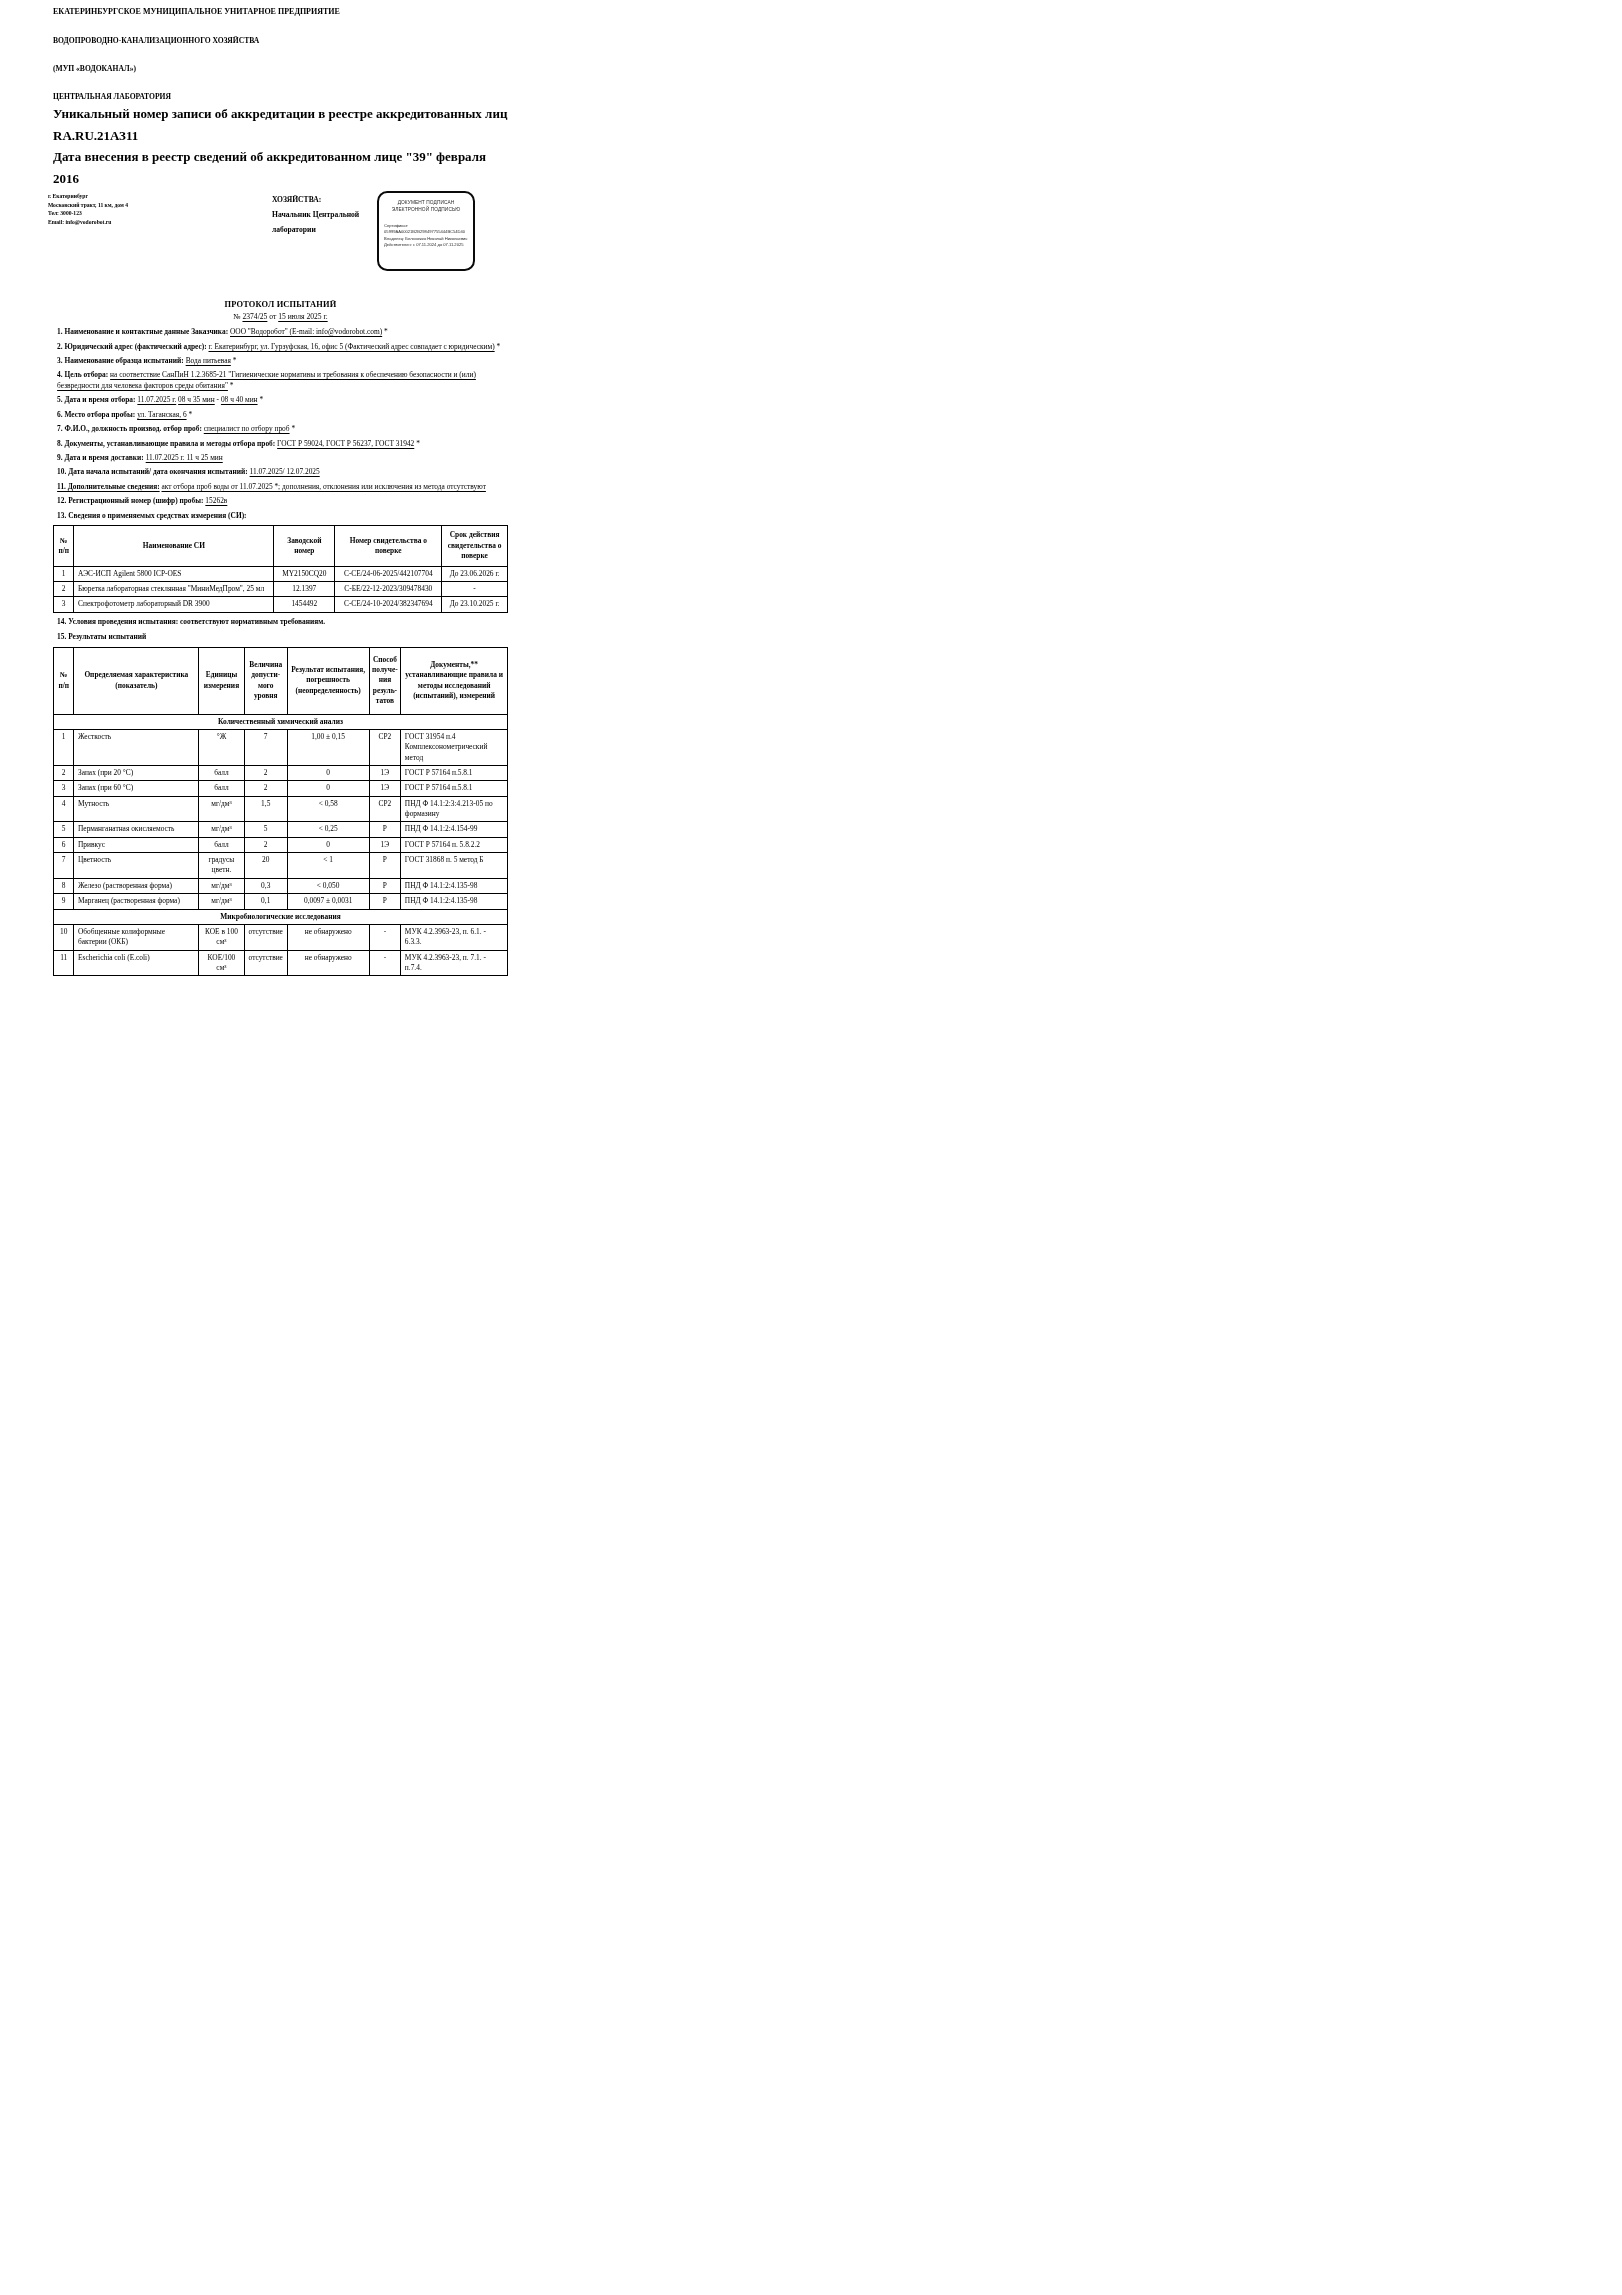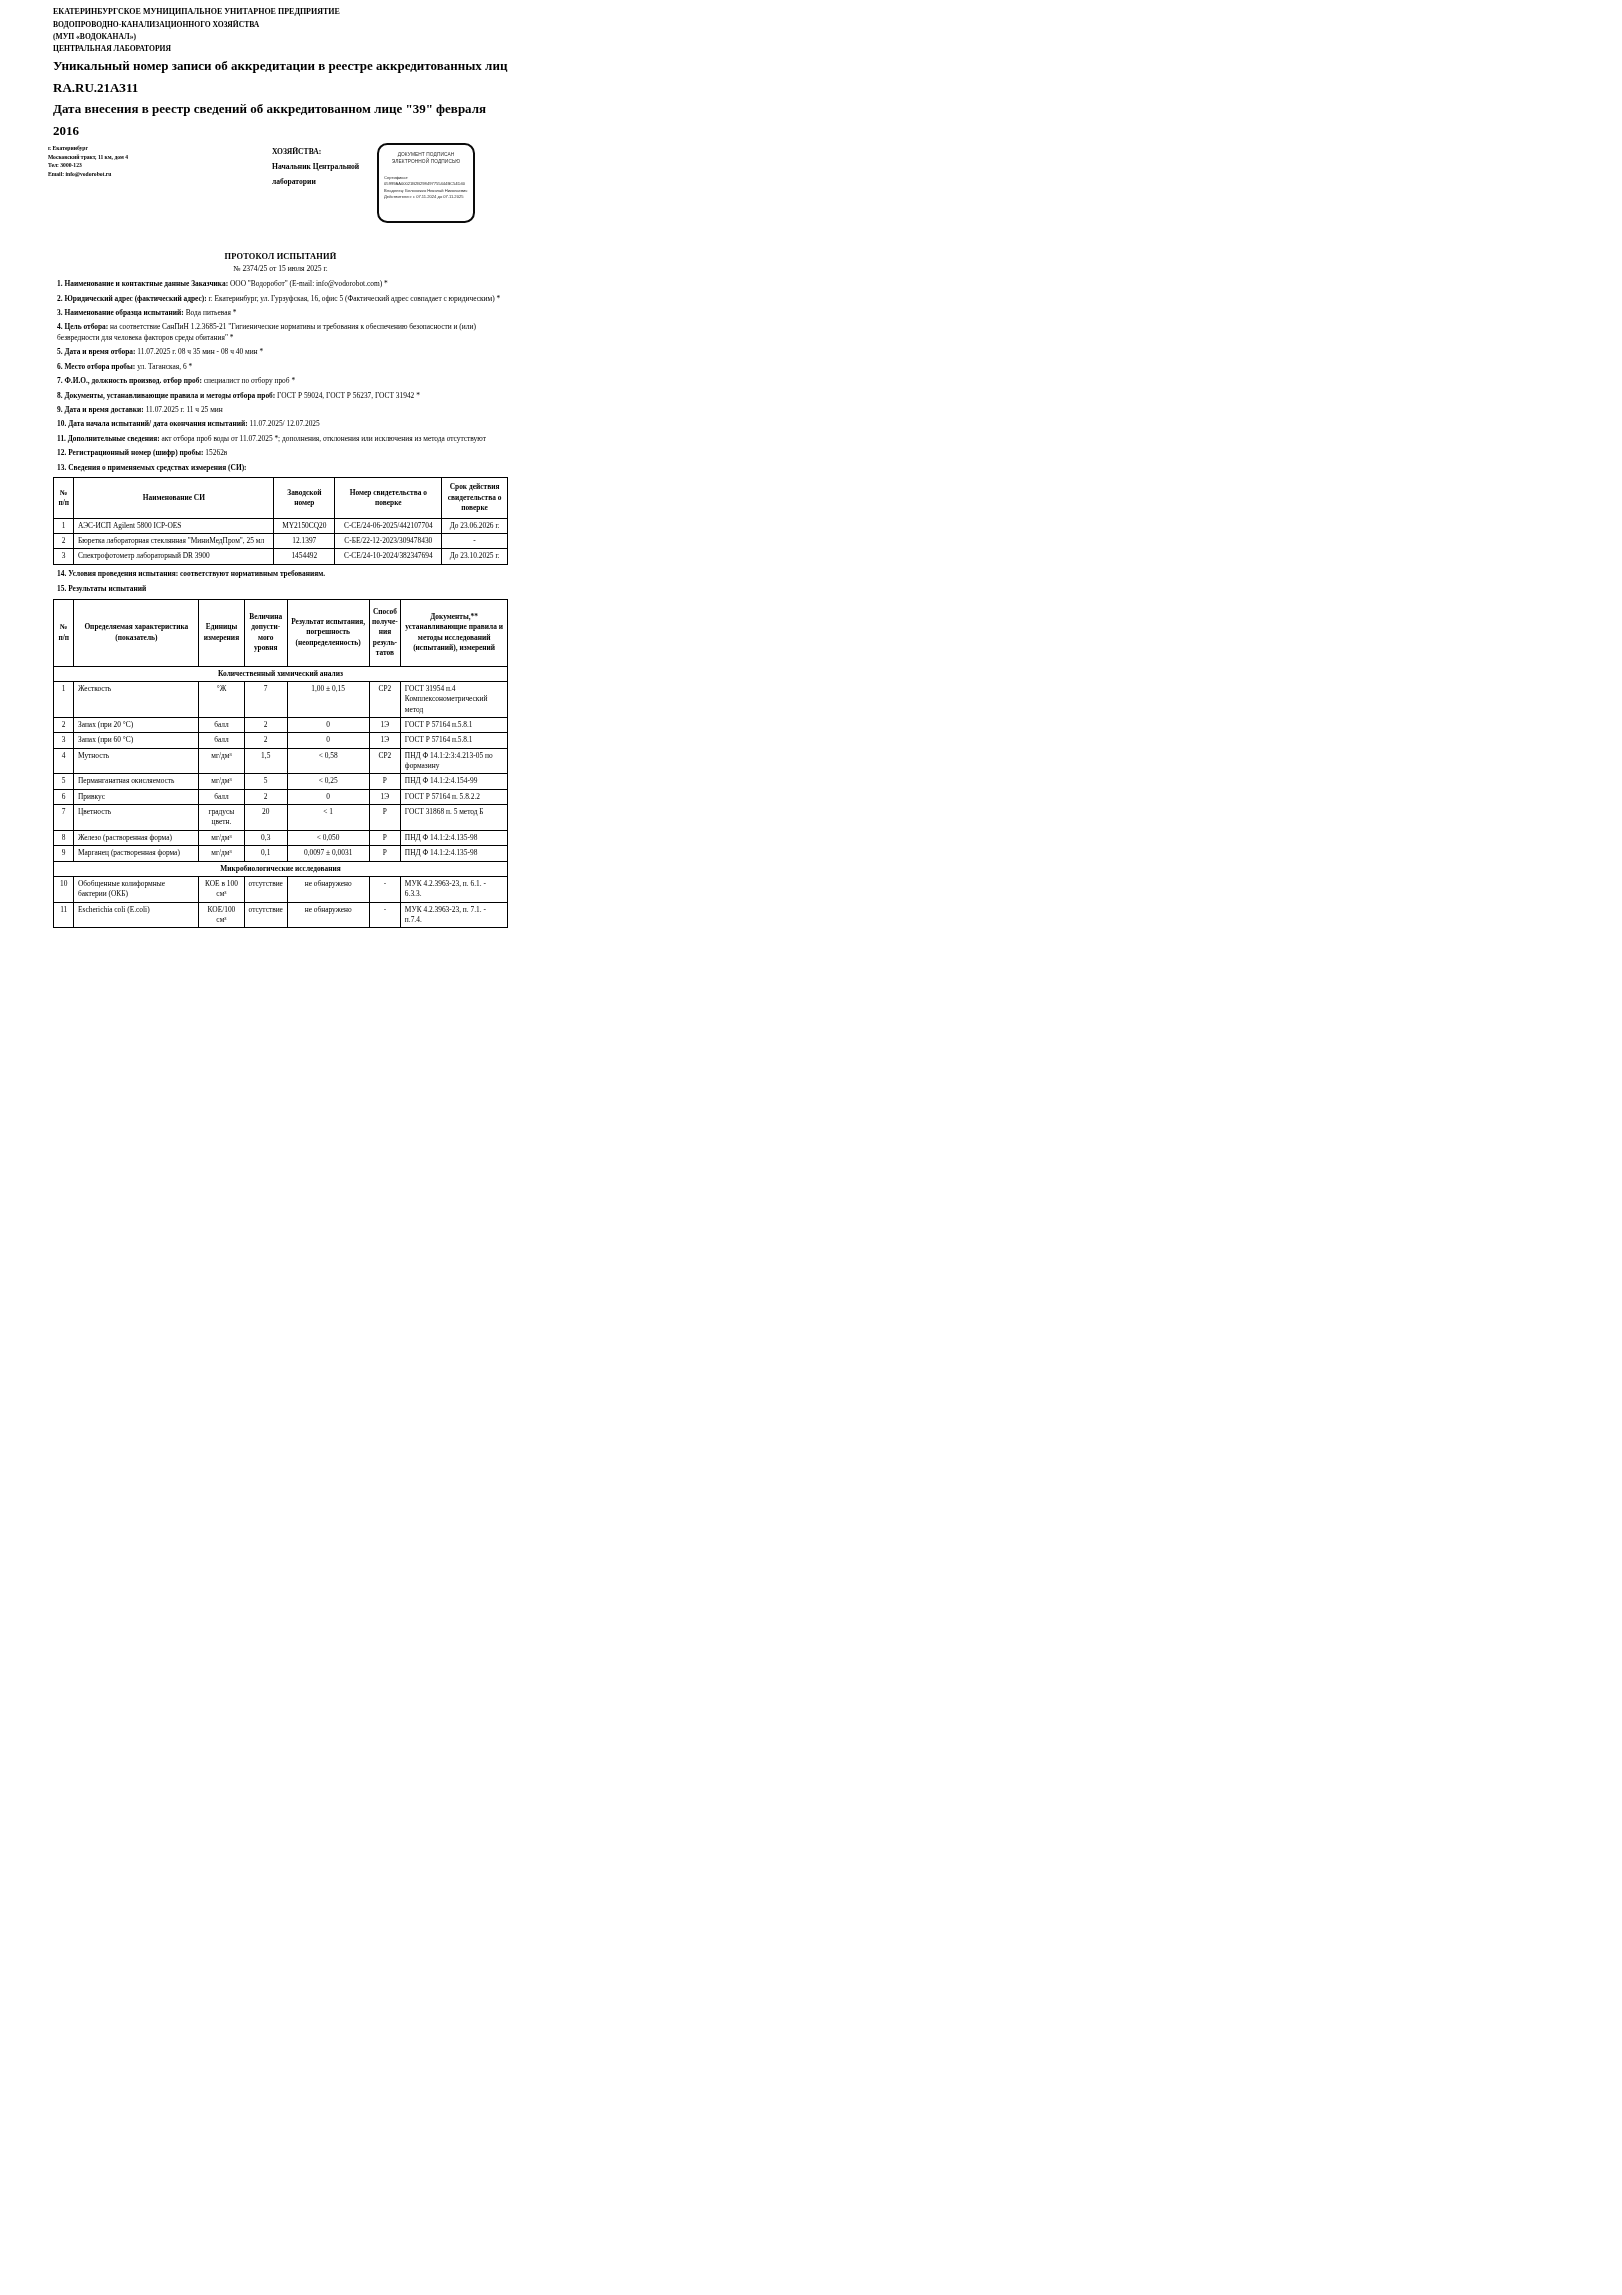--- a/index.html
+++ b/index.html
@@ -1,37 +1,37 @@
 <!DOCTYPE html>
 <html lang="ru" style="font-size:8.2px"><head>
 <meta charset="utf-8">
 <style>
   html,body{margin:0;padding:0;background:#fff;color:#000;}
   body{width:541px;min-height:765px;font-family:"Liberation Serif","DejaVu Serif",serif;font-size:7.1px;line-height:1.4;}
   .page{padding:6.1px 33px 12.2px 53px;position:relative;}
   
   .hdr div{text-align:left;font-weight:bold;}
   .h-l1{font-size:8px;line-height:1.6;}
-  .h-l2,.h-l3,.h-l4{font-size:7.6px;line-height:1.6;}
+  .h-l2,.h-l3,.h-l4{font-size:7.6px;line-height:1.6;margin-top:16px;}
   .h-l5,.h-l6{font-size:13px;line-height:1.65;}
   
   .info-row{position:relative;height:88px;margin-top:2px;}
   .contact{position:absolute;left:-5.1px;top:1px;font-size:5.6px;font-weight:bold;line-height:1.55;}
   .approve{position:absolute;left:219px;top:1px;font-size:7.6px;font-weight:bold;line-height:2.0;}
   .stamp{position:absolute;left:324px;top:0;width:94px;height:76px;border:2.5px solid #0a0a0a;border-radius:10.2px;
          font-family:"Liberation Sans","DejaVu Sans",sans-serif;color:#2b2b2b;background:#fff;}
   .stamp-title{margin-top:7.1px;text-align:center;font-size:4.8px;line-height:1.45;letter-spacing:0.1px;}
   .stamp-certs{margin:9.2px 4.1px 0 5.1px;font-size:4.1px;line-height:1.5;}
   
   .doc-title{text-align:center;font-weight:bold;font-size:8.4px;margin-top:20px;letter-spacing:0.2px;}
   .doc-number{text-align:center;font-size:7.6px;margin-top:1.5px;}
   
   .item{font-size:7.4px;margin:4.1px 0 0 4.1px;}
   .b{font-weight:bold;}
-  .u{text-decoration-thickness:0.8px;text-underline-offset:1.8px;text-align:right;}
+  .u{text-decoration:underline;text-decoration-thickness:0.8px;text-underline-offset:1.8px;text-align:right;}
   .bold-line{font-weight:bold;}
   .sect15{margin-top:5px;}
   
   table{border-collapse:collapse;width:100%;margin-top:4.1px;font-size:7.4px;table-layout:fixed;}
   table{border:1.5px solid #000;}
   th,td{border-left:0.5px solid #000;border-right:0.5px solid #000;border-top:1.5px solid #000;border-bottom:1.5px solid #000;
         padding:2px 3.6px;vertical-align:top;word-wrap:break-word;}
   thead th{font-weight:bold;text-align:center;vertical-align:middle;}
   #si-table thead th{padding:4.1px 2.5px;}
   #results-table thead th{padding:7.1px 2.5px;}

